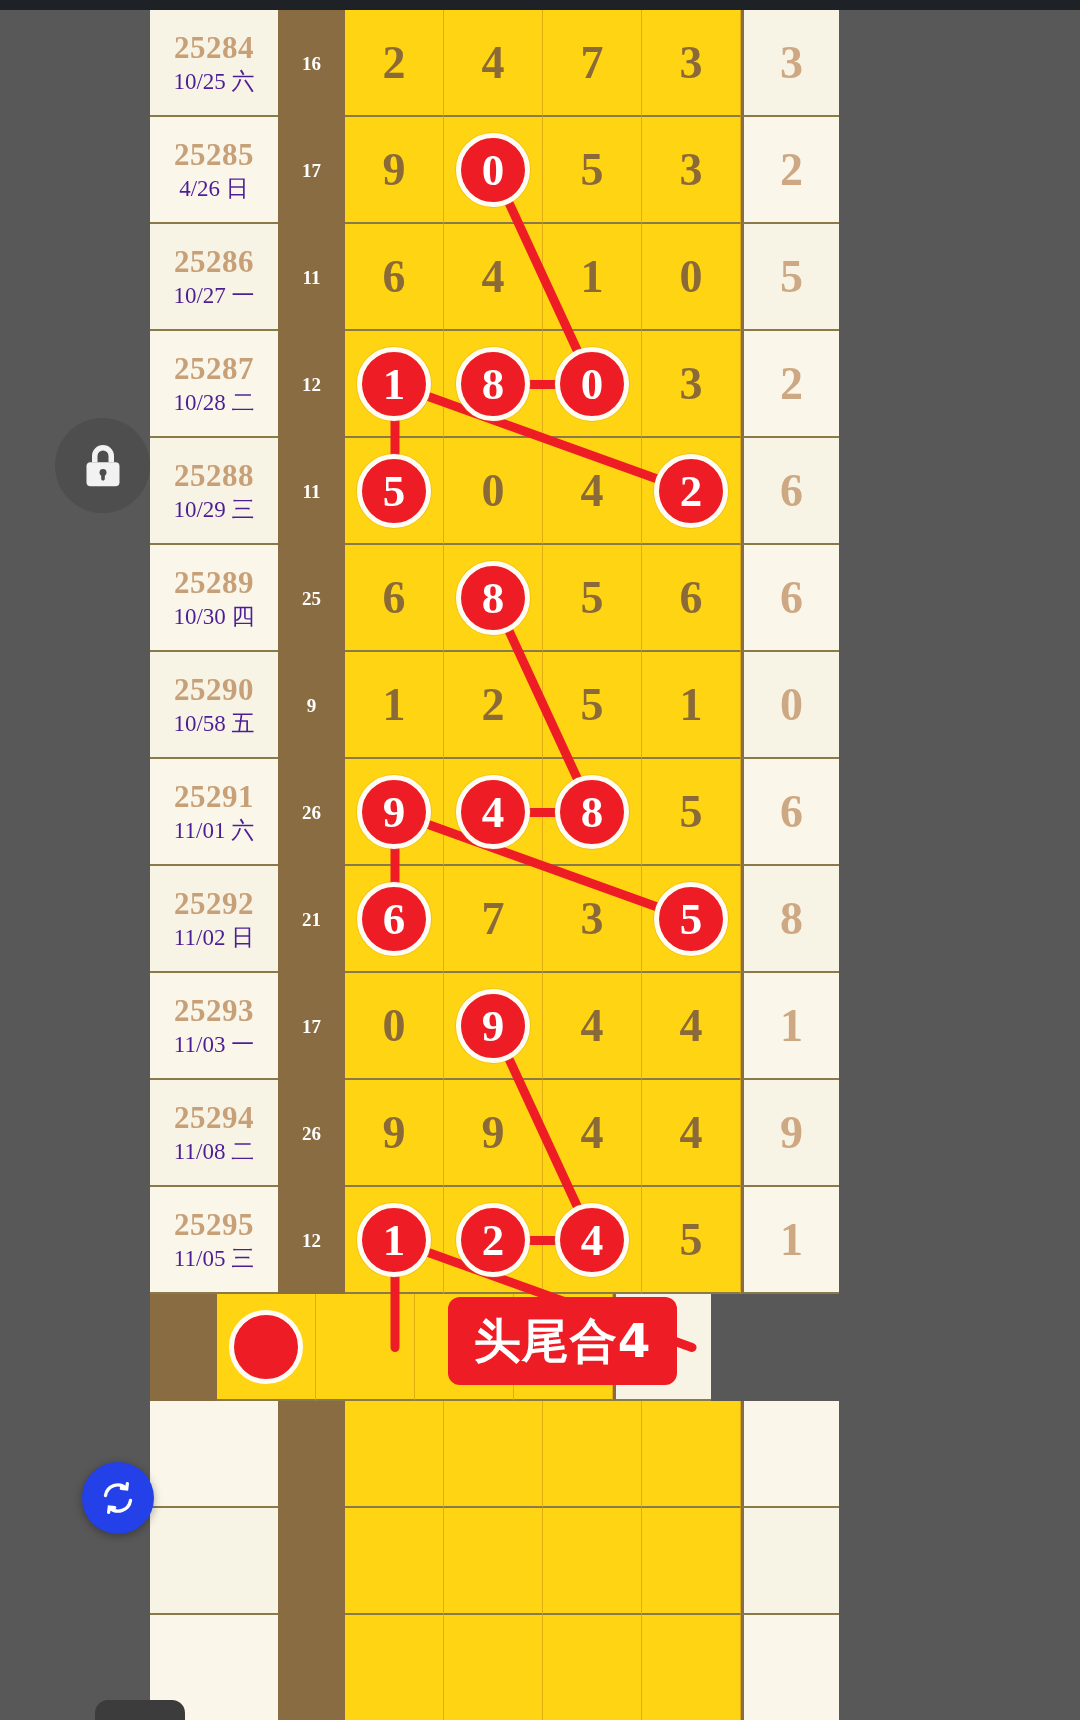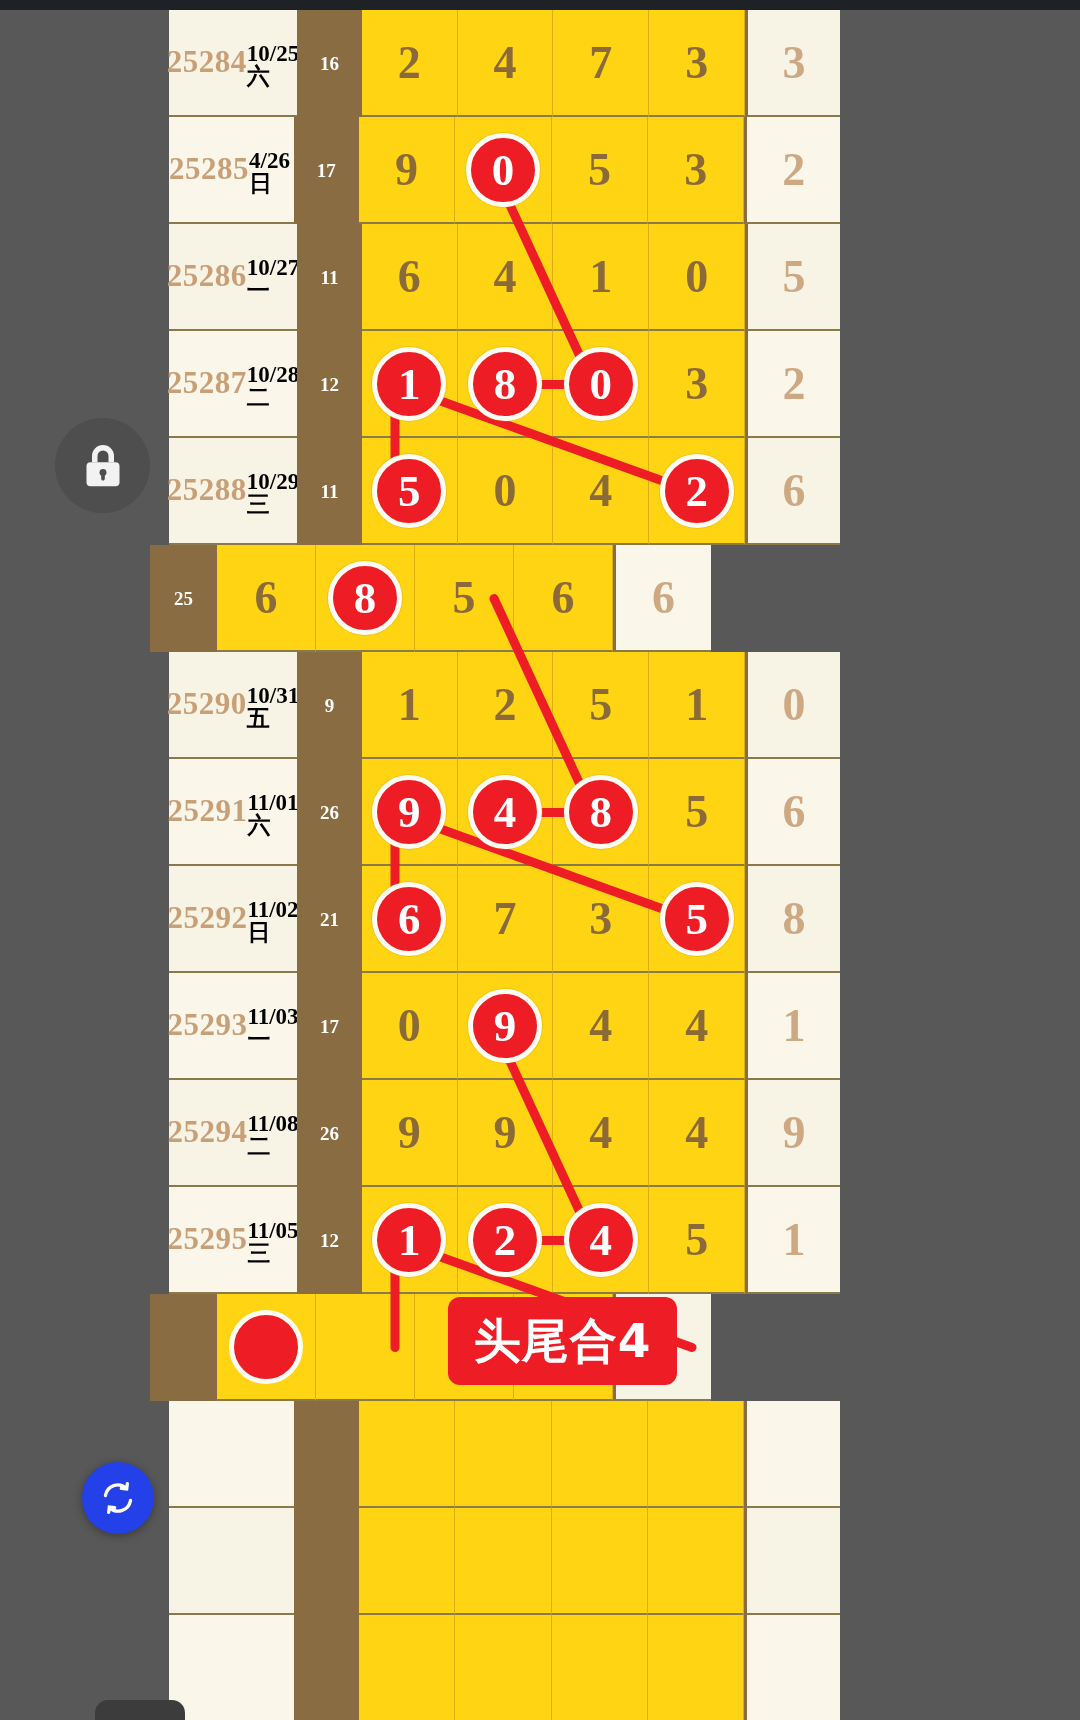--- a/index.html
+++ b/index.html
@@ -21,25 +21,25 @@
   #refresh-fab{position:absolute;left:82px;top:1462px;width:72px;height:72px;border-radius:50%;
                background:#2440e8;display:flex;align-items:center;justify-content:center;
                box-shadow:0 2px 8px rgba(0,0,0,.35);}
   #refresh-fab svg{width:40px;height:40px;}
 
   
   #table{position:absolute;left:150px;top:10px;width:690px;}
   .row{display:flex;height:107px;box-sizing:border-box;}
 
   .c-issue{width:128px;background:#f7f4e6;box-sizing:border-box;
-           border-bottom:2px solid #8a7a4a;display:flex;
-           align-items:center;justify-content:center;margin-left:19px;}
+           border-bottom:2px solid #8a7a4a;display:flex;flex-direction:column;
+           align-items:center;justify-content:center;}
   .c-issue.alt{background:#faf7ea;}
   .issue-no{font-size:31px;color:#c8a078;font-weight:bold;letter-spacing:.5px;line-height:1.05;}
-  .issue-date{font-size:23px;color:#000000;font-weight:bold;margin-top:5px;line-height:1;}
+  .issue-date{font-size:23px;color:#4c1d95;font-weight:normal;margin-top:5px;line-height:1;}
 
   .c-sum{width:67px;background:#8a6c42;box-sizing:border-box;
          display:flex;align-items:center;justify-content:center;
          color:#ffffff;font-size:19px;font-weight:bold;}
 
   .c-num{width:99px;background:#ffd413;box-sizing:border-box;
          border-right:1px solid #e0ad10;border-bottom:2px solid #8a7a4a;
          display:flex;align-items:center;justify-content:center;position:relative;}
   .c-num .plain{font-size:46px;font-weight:bold;color:#8a6a38;}
 
@@ -176,39 +176,43 @@
       </div>
       <div class="c-num">
         <span class="plain">4</span>
       </div>
       <div class="c-num">
         <div class="ball">2</div>
       </div>
       <div class="c-tail">6</div>
     </div>
     <div class="row">
+      <div class="c-issue alt">
+        <div class="issue-no">25289</div>
+        <div class="issue-date">10/30 四</div>
+      </div>
       <div class="c-sum">25</div>
       <div class="c-num">
         <span class="plain">6</span>
       </div>
       <div class="c-num">
         <div class="ball">8</div>
       </div>
       <div class="c-num">
         <span class="plain">5</span>
       </div>
       <div class="c-num">
         <span class="plain">6</span>
       </div>
       <div class="c-tail alt">6</div>
     </div>
     <div class="row">
       <div class="c-issue">
         <div class="issue-no">25290</div>
-        <div class="issue-date">10/31 五</div>
+        <div class="issue-date">10/58 五</div>
       </div>
       <div class="c-sum">9</div>
       <div class="c-num">
         <span class="plain">1</span>
       </div>
       <div class="c-num">
         <span class="plain">2</span>
       </div>
       <div class="c-num">
         <span class="plain">5</span>

